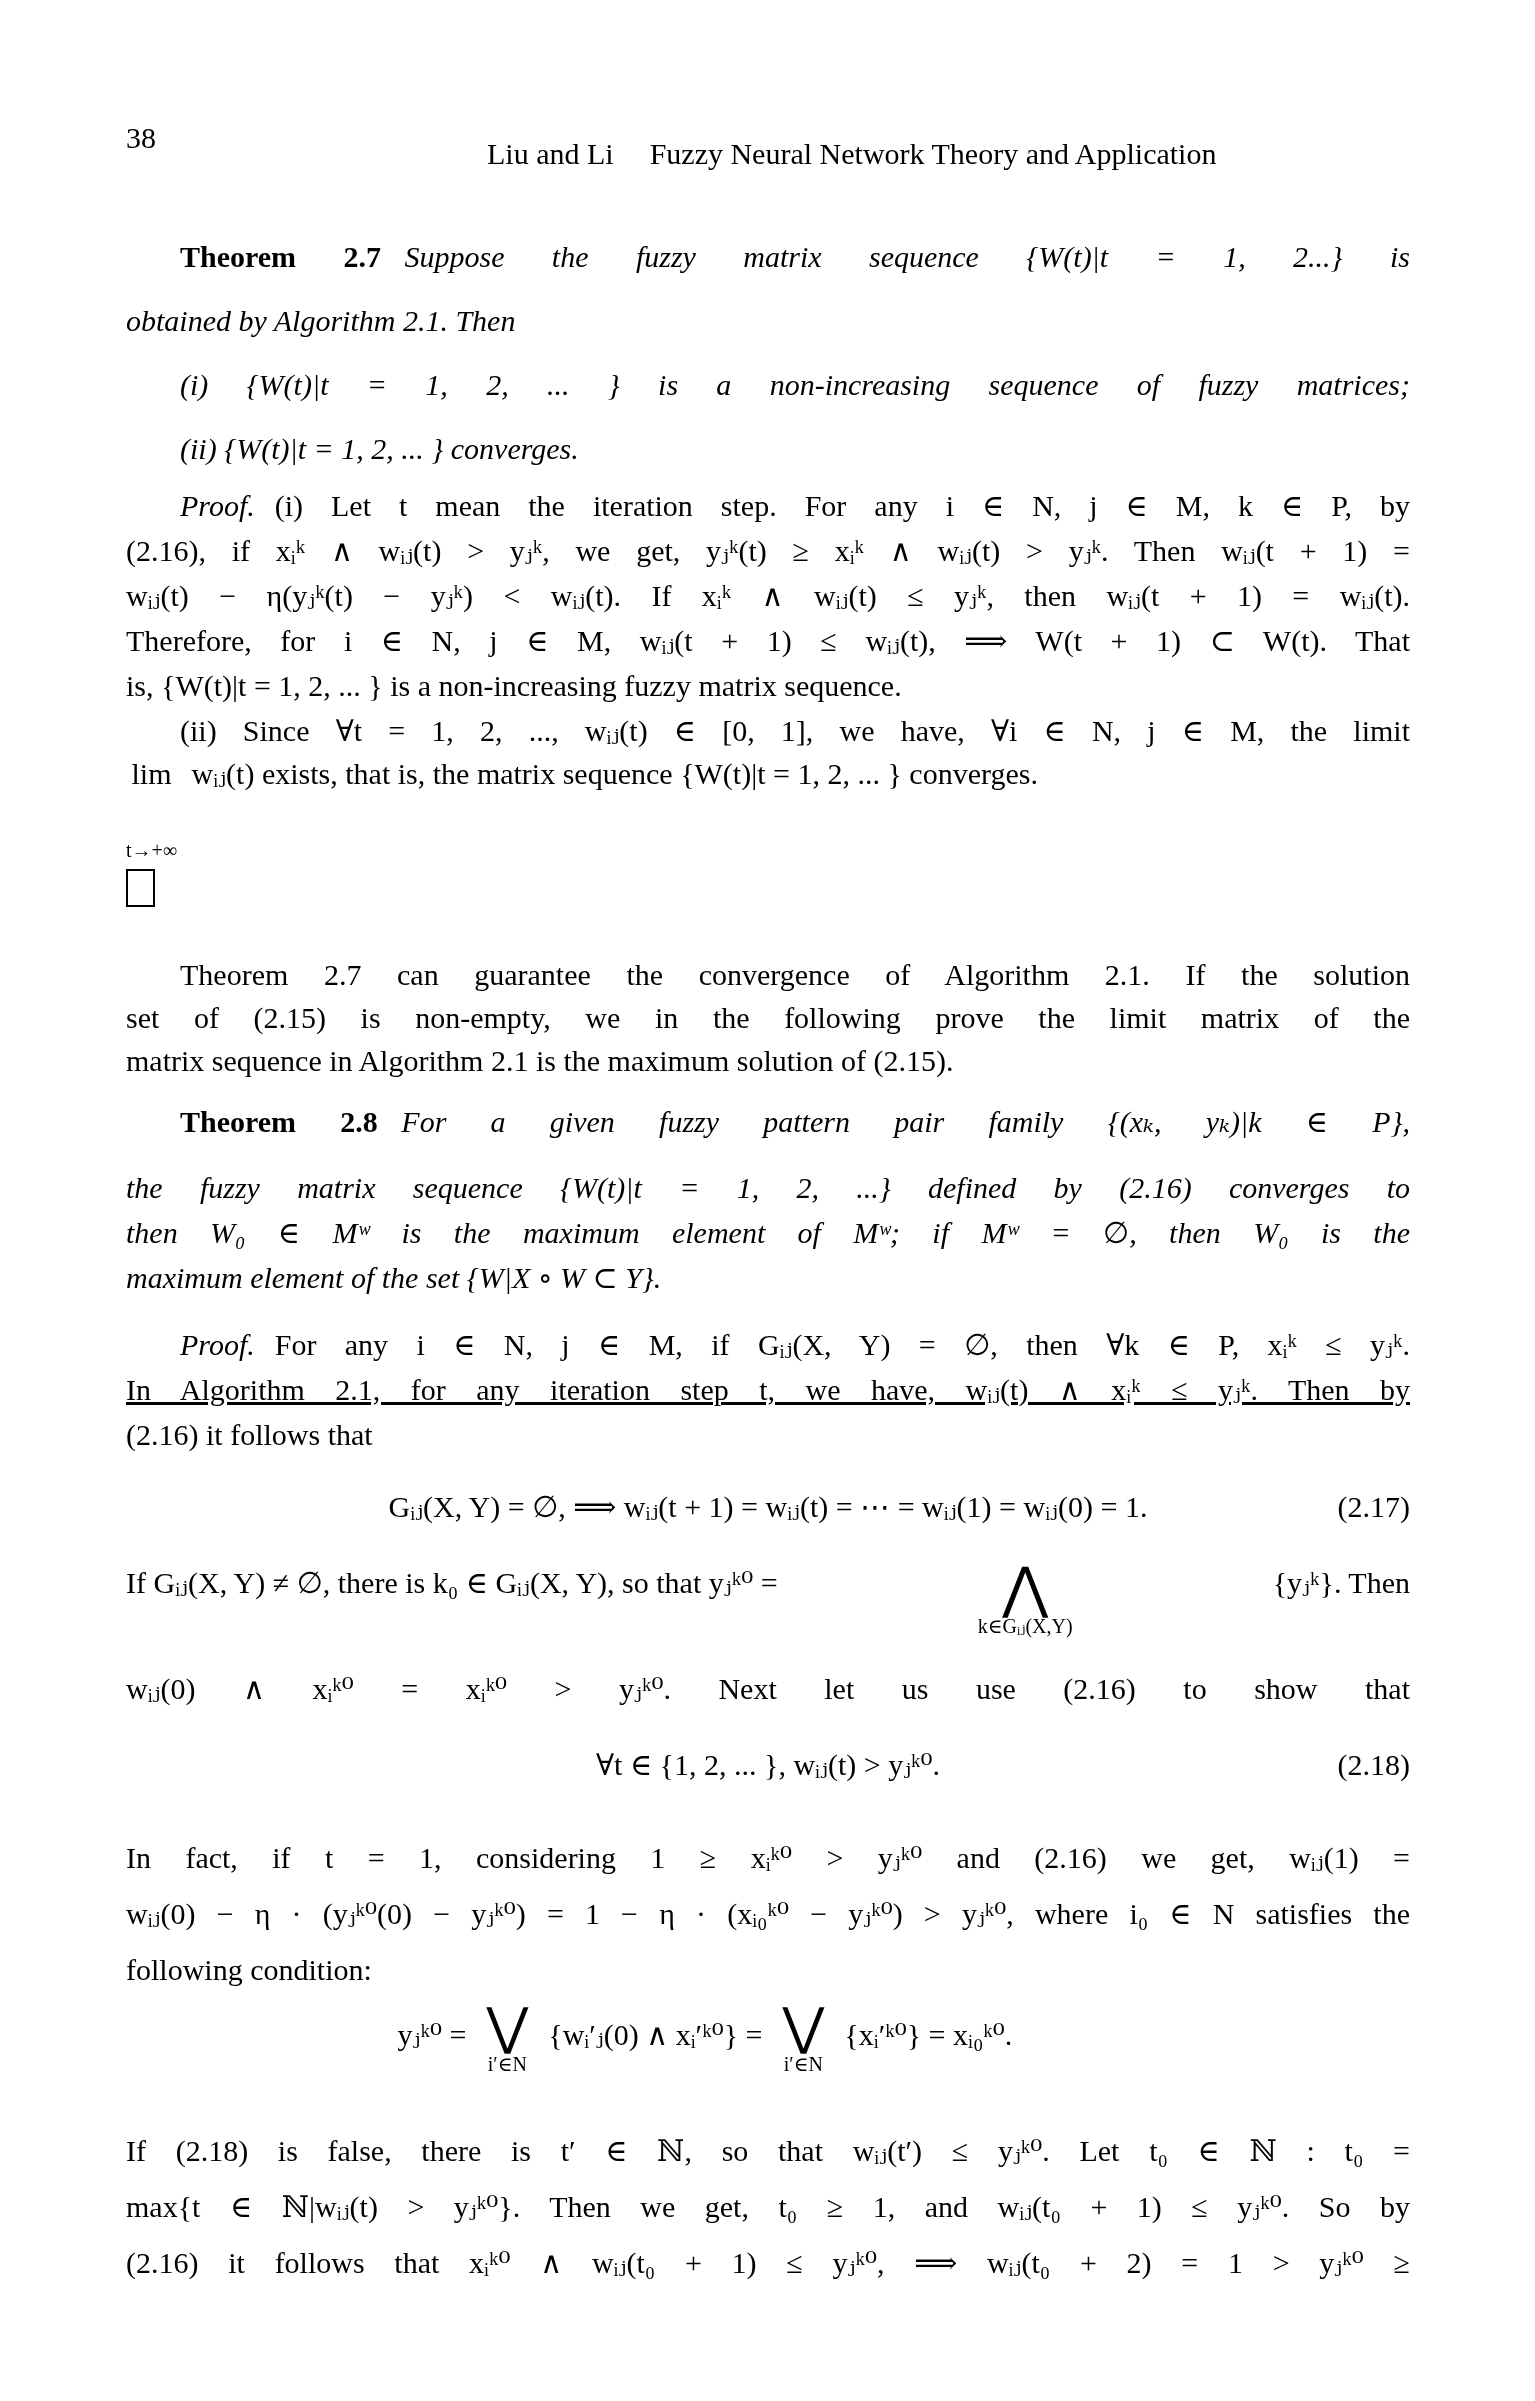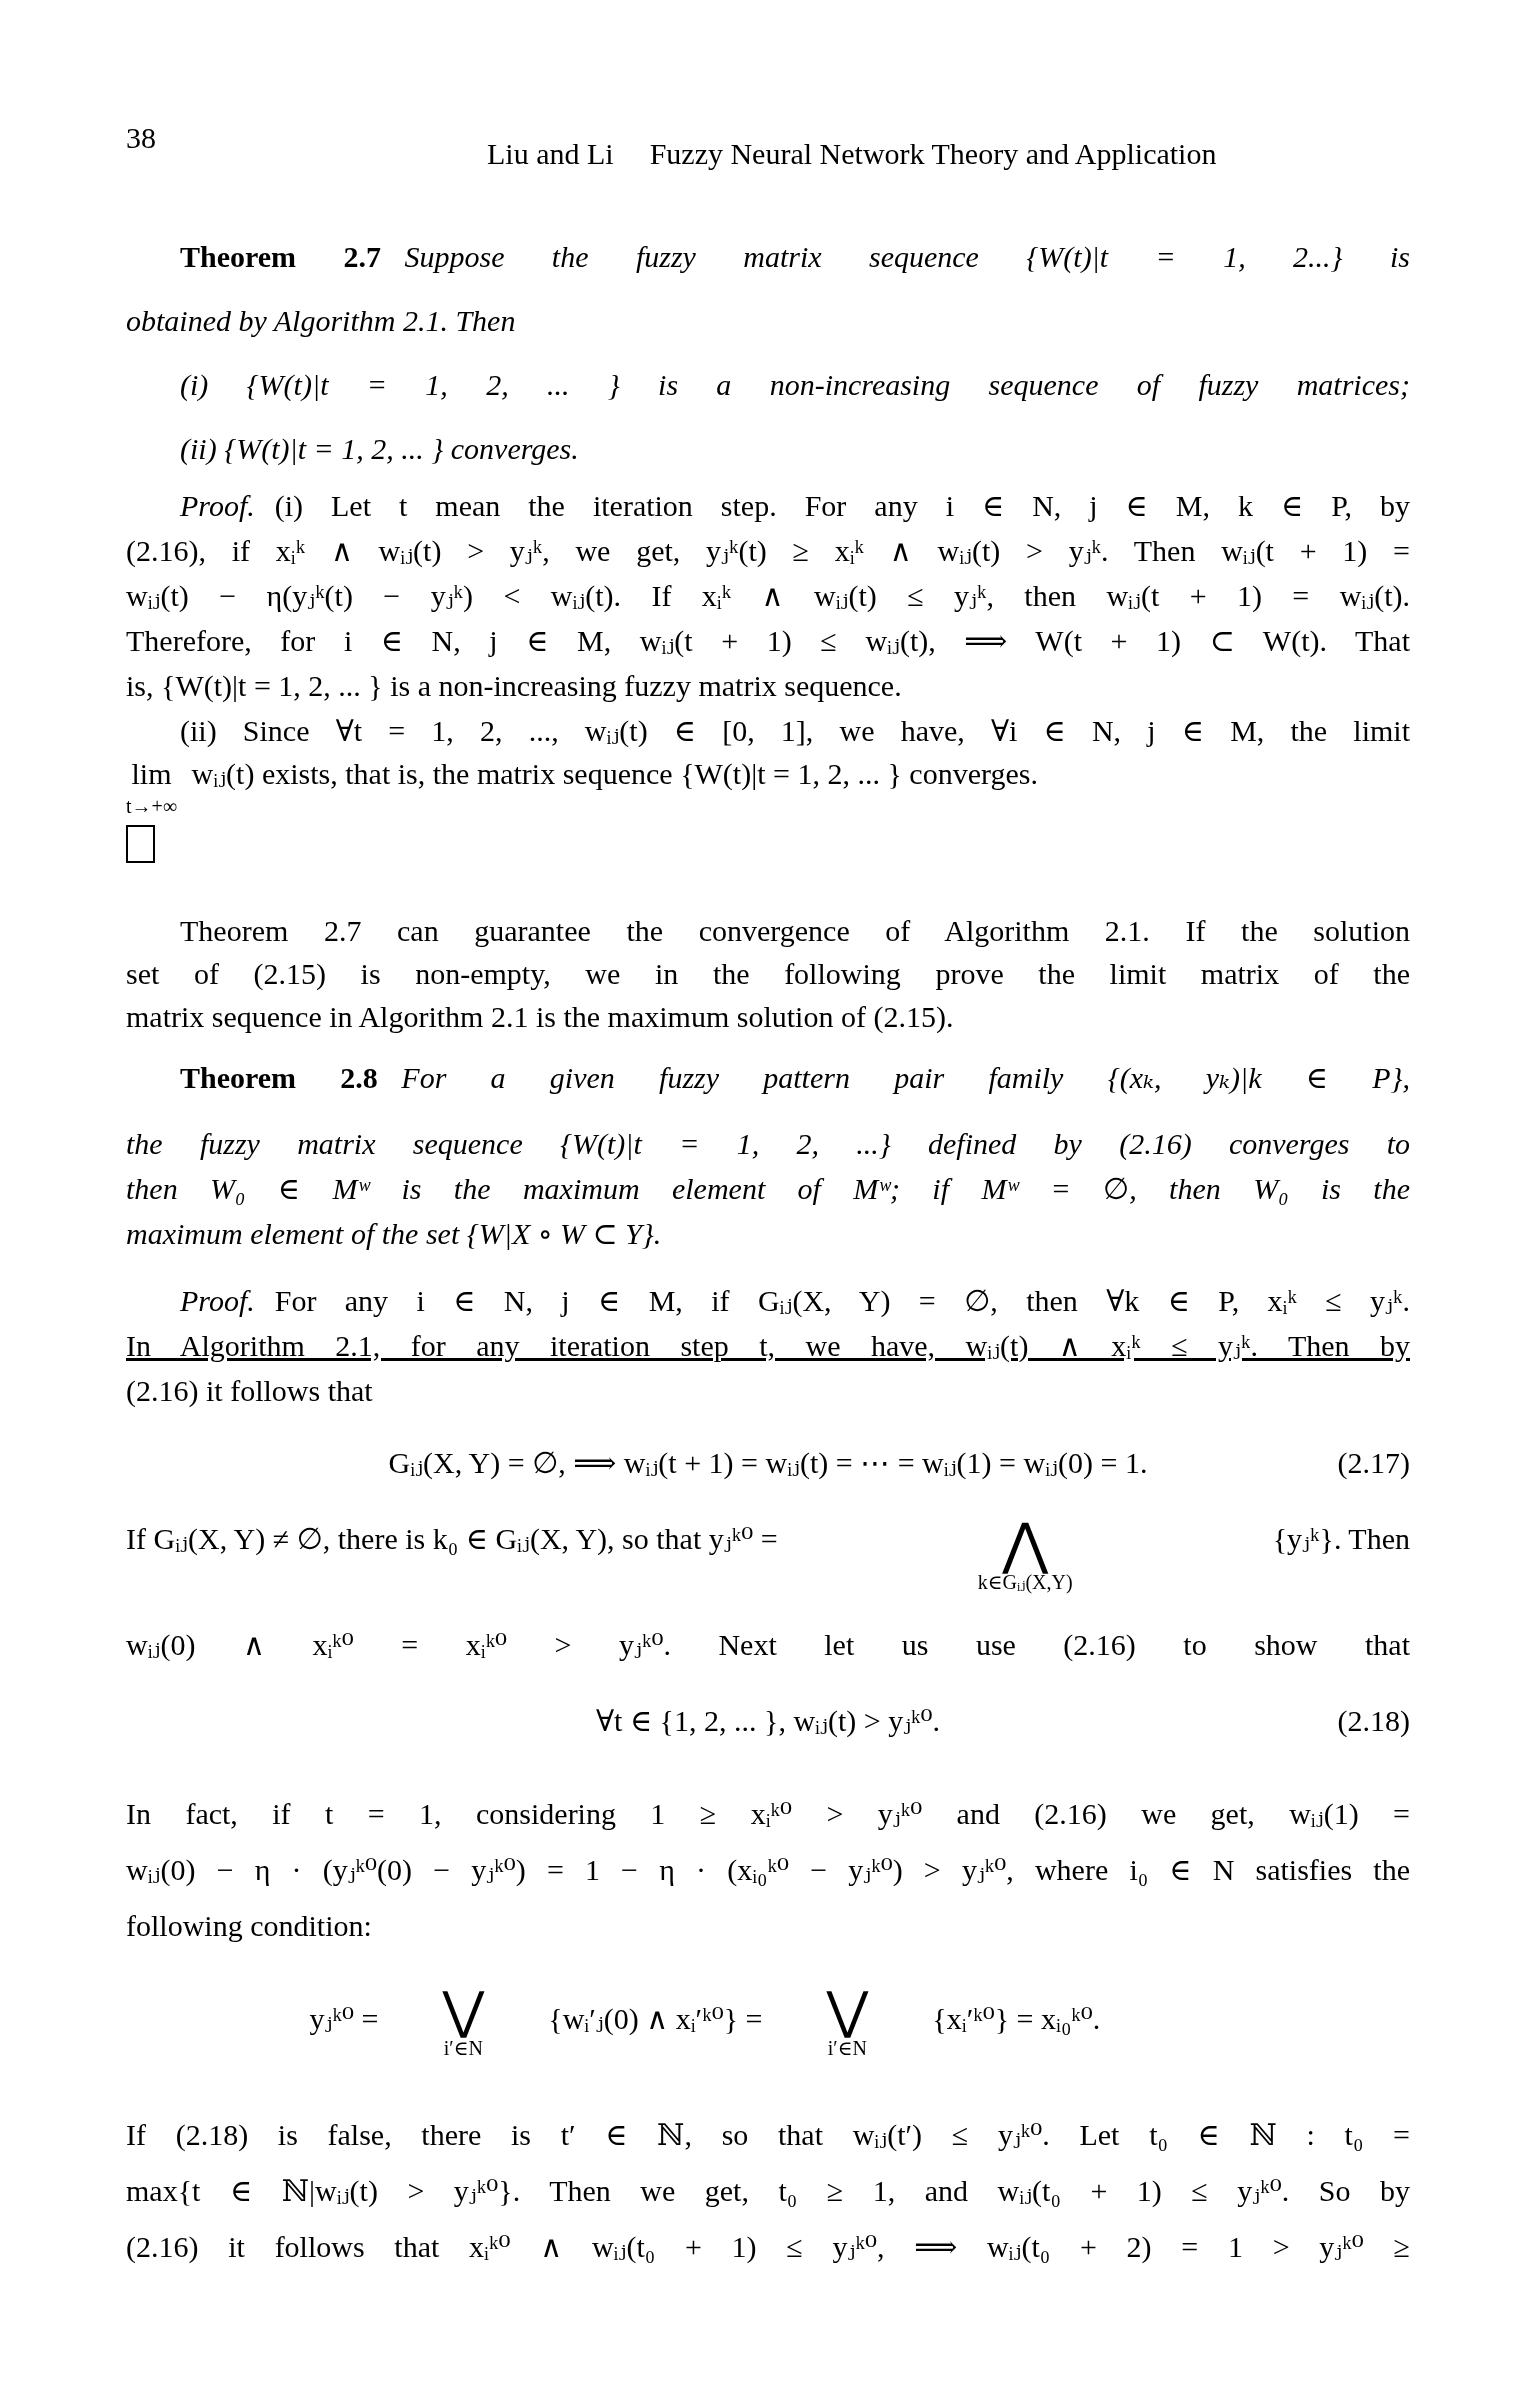--- a/index.html
+++ b/index.html
@@ -29,25 +29,25 @@
   .t27{line-height:43px;}
   .proof27{margin-top:12.6px;line-height:45px;}
   .paraconv{margin-top:33px;line-height:43px;}
   .t28{margin-top:16.3px;line-height:45px;}
   .proof28{margin-top:22px;line-height:45px;}
   .eq217{margin-top:27px;line-height:45px;}
   .wedgepara{margin-top:33px;}
   .u2line{margin-top:27px;line-height:45px;}
   .eq218{margin-top:31px;line-height:45px;}
   .infact{margin-top:43px;line-height:56px;}
-  .eqsup{margin-top:32px;gap:44px;}
+  .eqsup{margin-top:4px;}
   .finalpara{margin-top:47px;line-height:56px;}
   
   .limrow{display:flex;align-items:flex-start;line-height:42px;}
-  .stack{display:inline-flex;flex-direction:column;align-items:center;flex:0 0 auto;}
+  .stack{display:inline-flex;flex-direction:column;align-items:center;flex:0 0 auto;gap:44px;}
   .stack .bot{font-size:20px;line-height:23.5px;}
   .limrow .rest{margin-left:14.5px;}
   .qedrow{margin-top:7.2px;height:51px;}
   .qedbox{display:inline-block;width:25px;height:34px;border:2.7px solid #000;vertical-align:top;}
   
   .disp{position:relative;text-align:center;}
   .eqno{position:absolute;right:0;top:0;}
   
   .bwline{display:flex;justify-content:space-between;align-items:flex-start;line-height:42px;}
   .bigop{display:inline-flex;flex-direction:column;align-items:center;margin:0 9px;}

